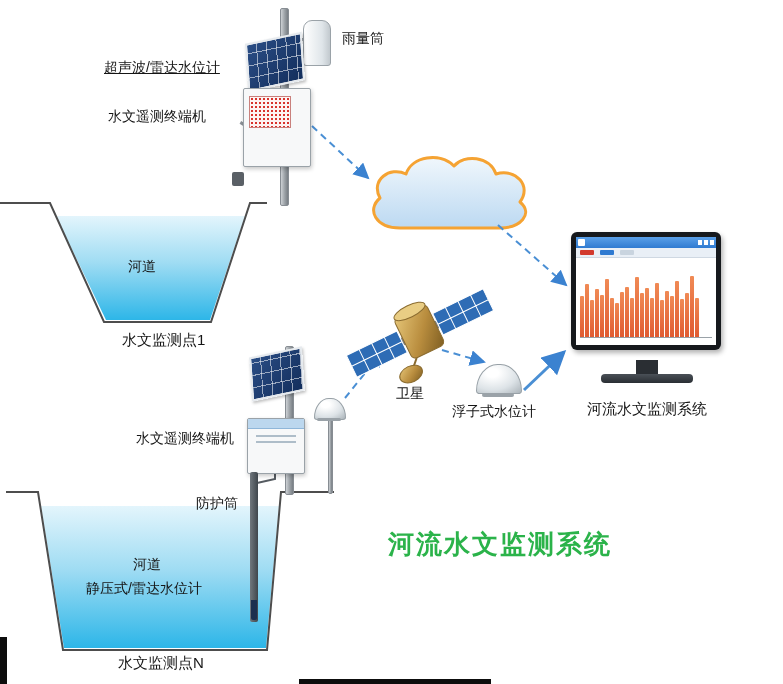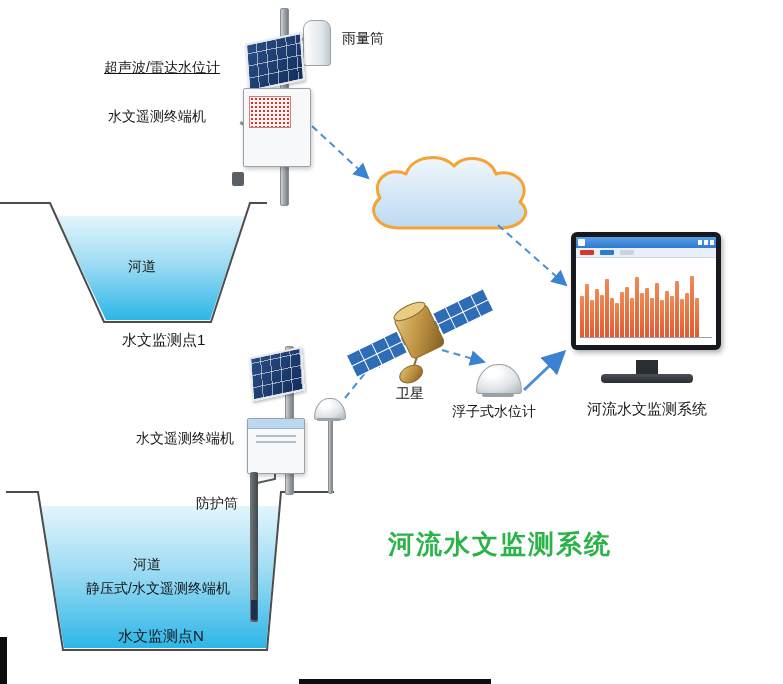--- a/index.html
+++ b/index.html
@@ -193,21 +193,21 @@
     <div class="abs" style="left:8px;top:16px;width:40px;height:2px;background:#aebdc9;"></div>
     <div class="abs" style="left:8px;top:22px;width:40px;height:2px;background:#aebdc9;"></div>
   </div>
   <div class="label" style="left:136px;top:430px;">水文遥测终端机</div>
 
   <div class="abs" style="left:250px;top:472px;width:8px;height:150px;background:linear-gradient(90deg,#70777d,#3f464c);border-radius:2px;"></div>
   <div class="abs" style="left:251px;top:600px;width:6px;height:20px;background:#1c2f4e;border-radius:0 0 2px 2px;"></div>
   <div class="label" style="left:196px;top:495px;">防护筒</div>
 
   <div class="label" style="left:133px;top:556px;">河道</div>
-  <div class="label" style="left:86px;top:580px;">静压式/水文遥测终端机</div>
-  <div class="label big" style="left:118px;top:627px;">水文监测点N</div>
+  <div class="label" style="left:86px;top:580px;">静压式/雷达水位计</div>
+  <div class="label big" style="left:118px;top:654px;">水文监测点N</div>
 
   <div class="diagram-title" style="left:388px;top:527px;">河流水文监测系统</div>
 
   <div class="artifact" style="left:0;top:637px;width:7px;height:47px;"></div>
   <div class="artifact" style="left:299px;top:679px;width:192px;height:5px;"></div>
 
 </div>
 
 </body></html>

